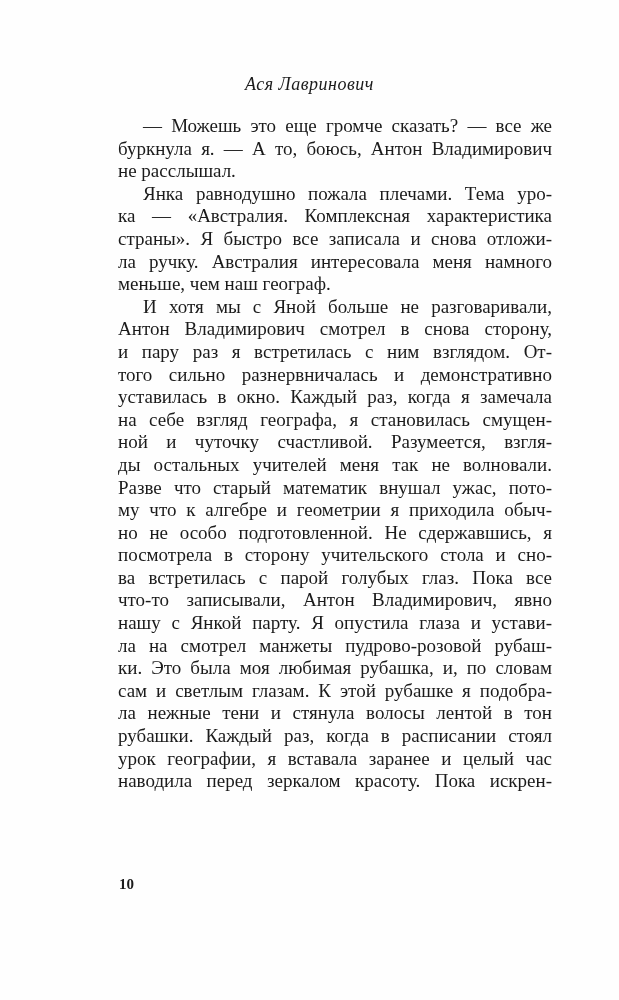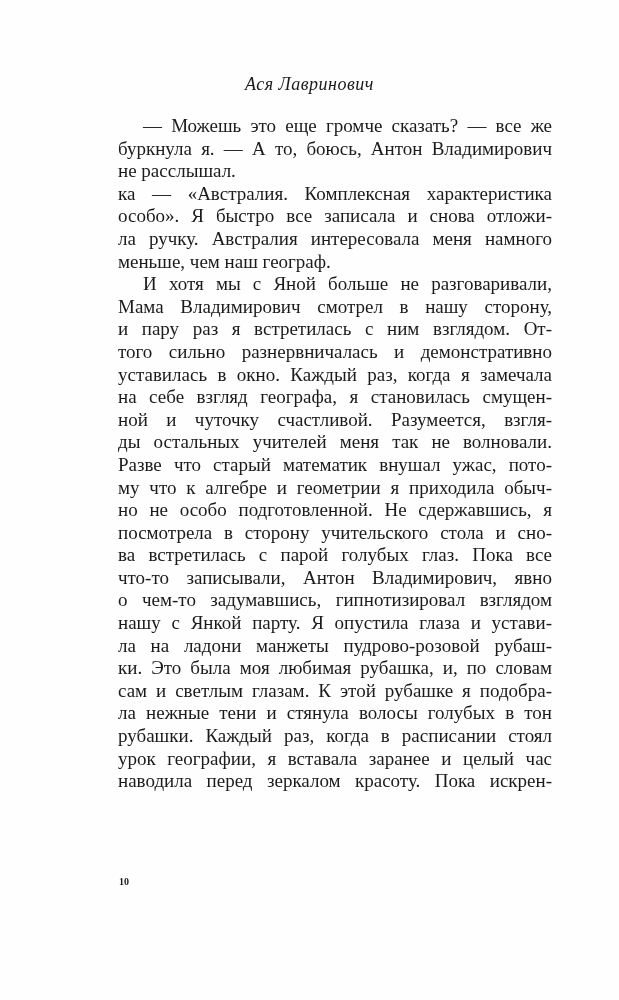--- a/index.html
+++ b/index.html
@@ -52,63 +52,63 @@
     text-align: left;
     text-align-last: left;
   }
   .text-line.first-line {
     text-indent: 25px;
   }
   .page-number {
     position: absolute;
     left: 119px;
     top: 876px;
-    font-size: 10px;
+    font-size: 15px;
     font-weight: bold;
   }
 </style>
 </head>
 <body>
 
 <div class="book-page">
   <div class="running-header">Ася Лавринович</div>
 
   <div class="body-text" id="body-text">
       <div class="paragraph">
         <div class="text-line first-line justified">— Можешь это еще громче сказать? — все же</div>
         <div class="text-line justified">буркнула я. — А то, боюсь, Антон Владимирович</div>
         <div class="text-line last-short">не расслышал.</div>
       </div>
       <div class="paragraph">
+        <div class="text-line first-line justified">Янка равнодушно пожала плечами. Тема уро-</div>
         <div class="text-line justified">ка — «Австралия. Комплексная характеристика</div>
-        <div class="text-line justified">особо». Я быстро все записала и снова отложи-</div>
+        <div class="text-line justified">страны». Я быстро все записала и снова отложи-</div>
         <div class="text-line justified">ла ручку. Австралия интересовала меня намного</div>
         <div class="text-line last-short">меньше, чем наш географ.</div>
       </div>
       <div class="paragraph">
         <div class="text-line first-line justified">И хотя мы с Яной больше не разговаривали,</div>
-        <div class="text-line justified">Мама Владимирович смотрел в нашу сторону,</div>
+        <div class="text-line justified">Антон Владимирович смотрел в снова сторону,</div>
         <div class="text-line justified">и пару раз я встретилась с ним взглядом. От-</div>
         <div class="text-line justified">того сильно разнервничалась и демонстративно</div>
         <div class="text-line justified">уставилась в окно. Каждый раз, когда я замечала</div>
         <div class="text-line justified">на себе взгляд географа, я становилась смущен-</div>
         <div class="text-line justified">ной и чуточку счастливой. Разумеется, взгля-</div>
         <div class="text-line justified">ды остальных учителей меня так не волновали.</div>
         <div class="text-line justified">Разве что старый математик внушал ужас, пото-</div>
         <div class="text-line justified">му что к алгебре и геометрии я приходила обыч-</div>
         <div class="text-line justified">но не особо подготовленной. Не сдержавшись, я</div>
         <div class="text-line justified">посмотрела в сторону учительского стола и сно-</div>
         <div class="text-line justified">ва встретилась с парой голубых глаз. Пока все</div>
         <div class="text-line justified">что-то записывали, Антон Владимирович, явно</div>
-        <div class="text-line justified">о чем-то задумавшись, гипнотизировал взглядом</div>
         <div class="text-line justified">нашу с Янкой парту. Я опустила глаза и устави-</div>
-        <div class="text-line justified">ла на ладони манжеты пудрово-розовой рубаш-</div>
+        <div class="text-line justified">ла на смотрел манжеты пудрово-розовой рубаш-</div>
         <div class="text-line justified">ки. Это была моя любимая рубашка, и, по словам</div>
         <div class="text-line justified">сам и светлым глазам. К этой рубашке я подобра-</div>
-        <div class="text-line justified">ла нежные тени и стянула волосы голубых в тон</div>
+        <div class="text-line justified">ла нежные тени и стянула волосы лентой в тон</div>
         <div class="text-line justified">рубашки. Каждый раз, когда в расписании стоял</div>
         <div class="text-line justified">урок географии, я вставала заранее и целый час</div>
         <div class="text-line justified">наводила перед зеркалом красоту. Пока искрен-</div>
       </div>
     </div>
 
   <div class="page-number">10</div>
 </div>
 
 </body></html>

